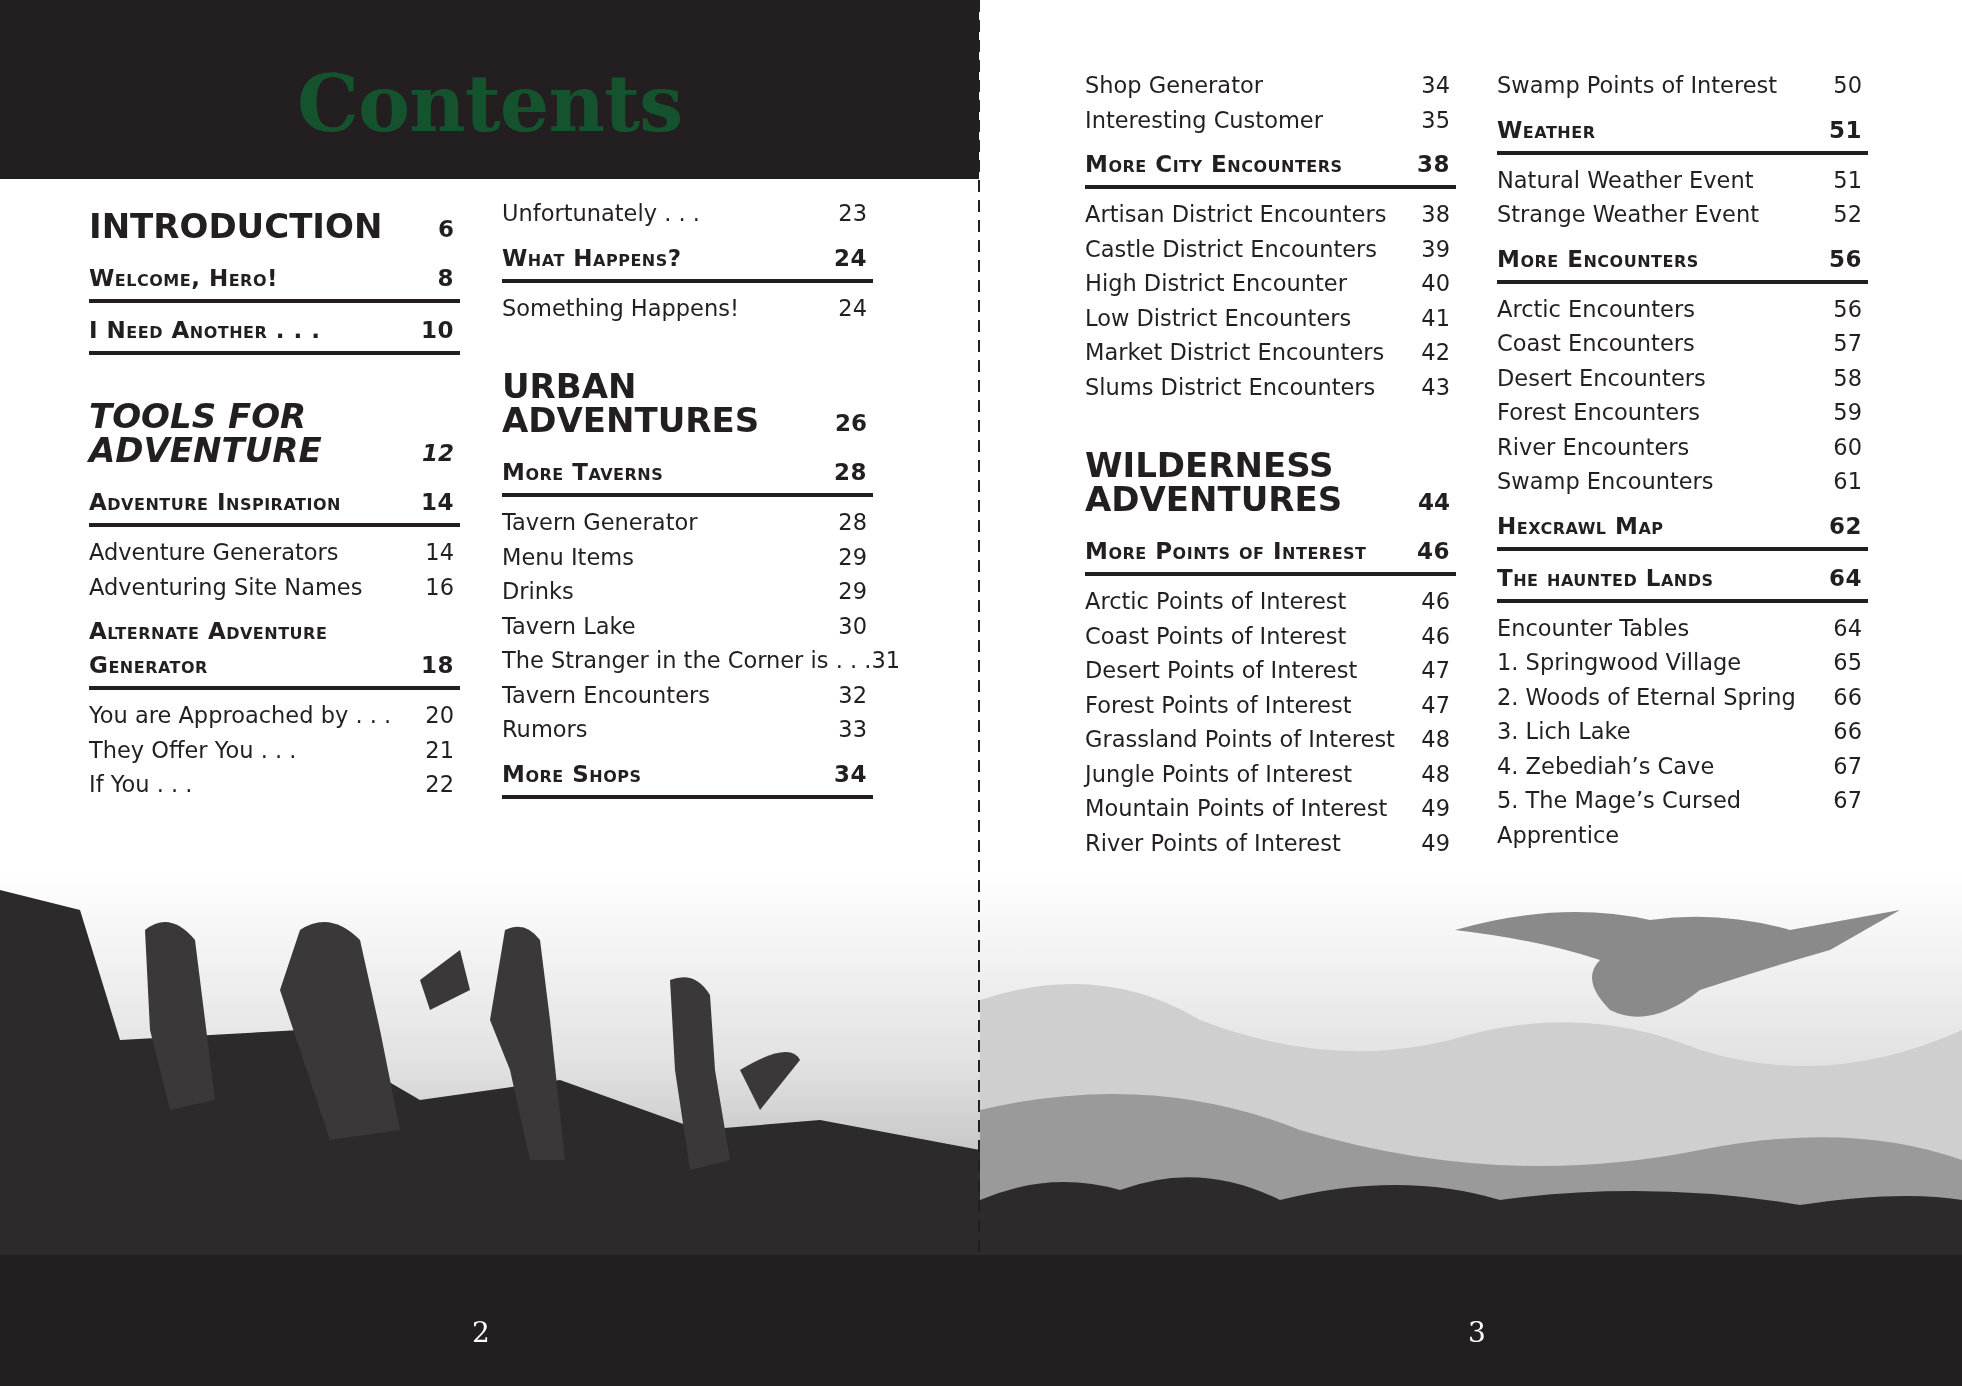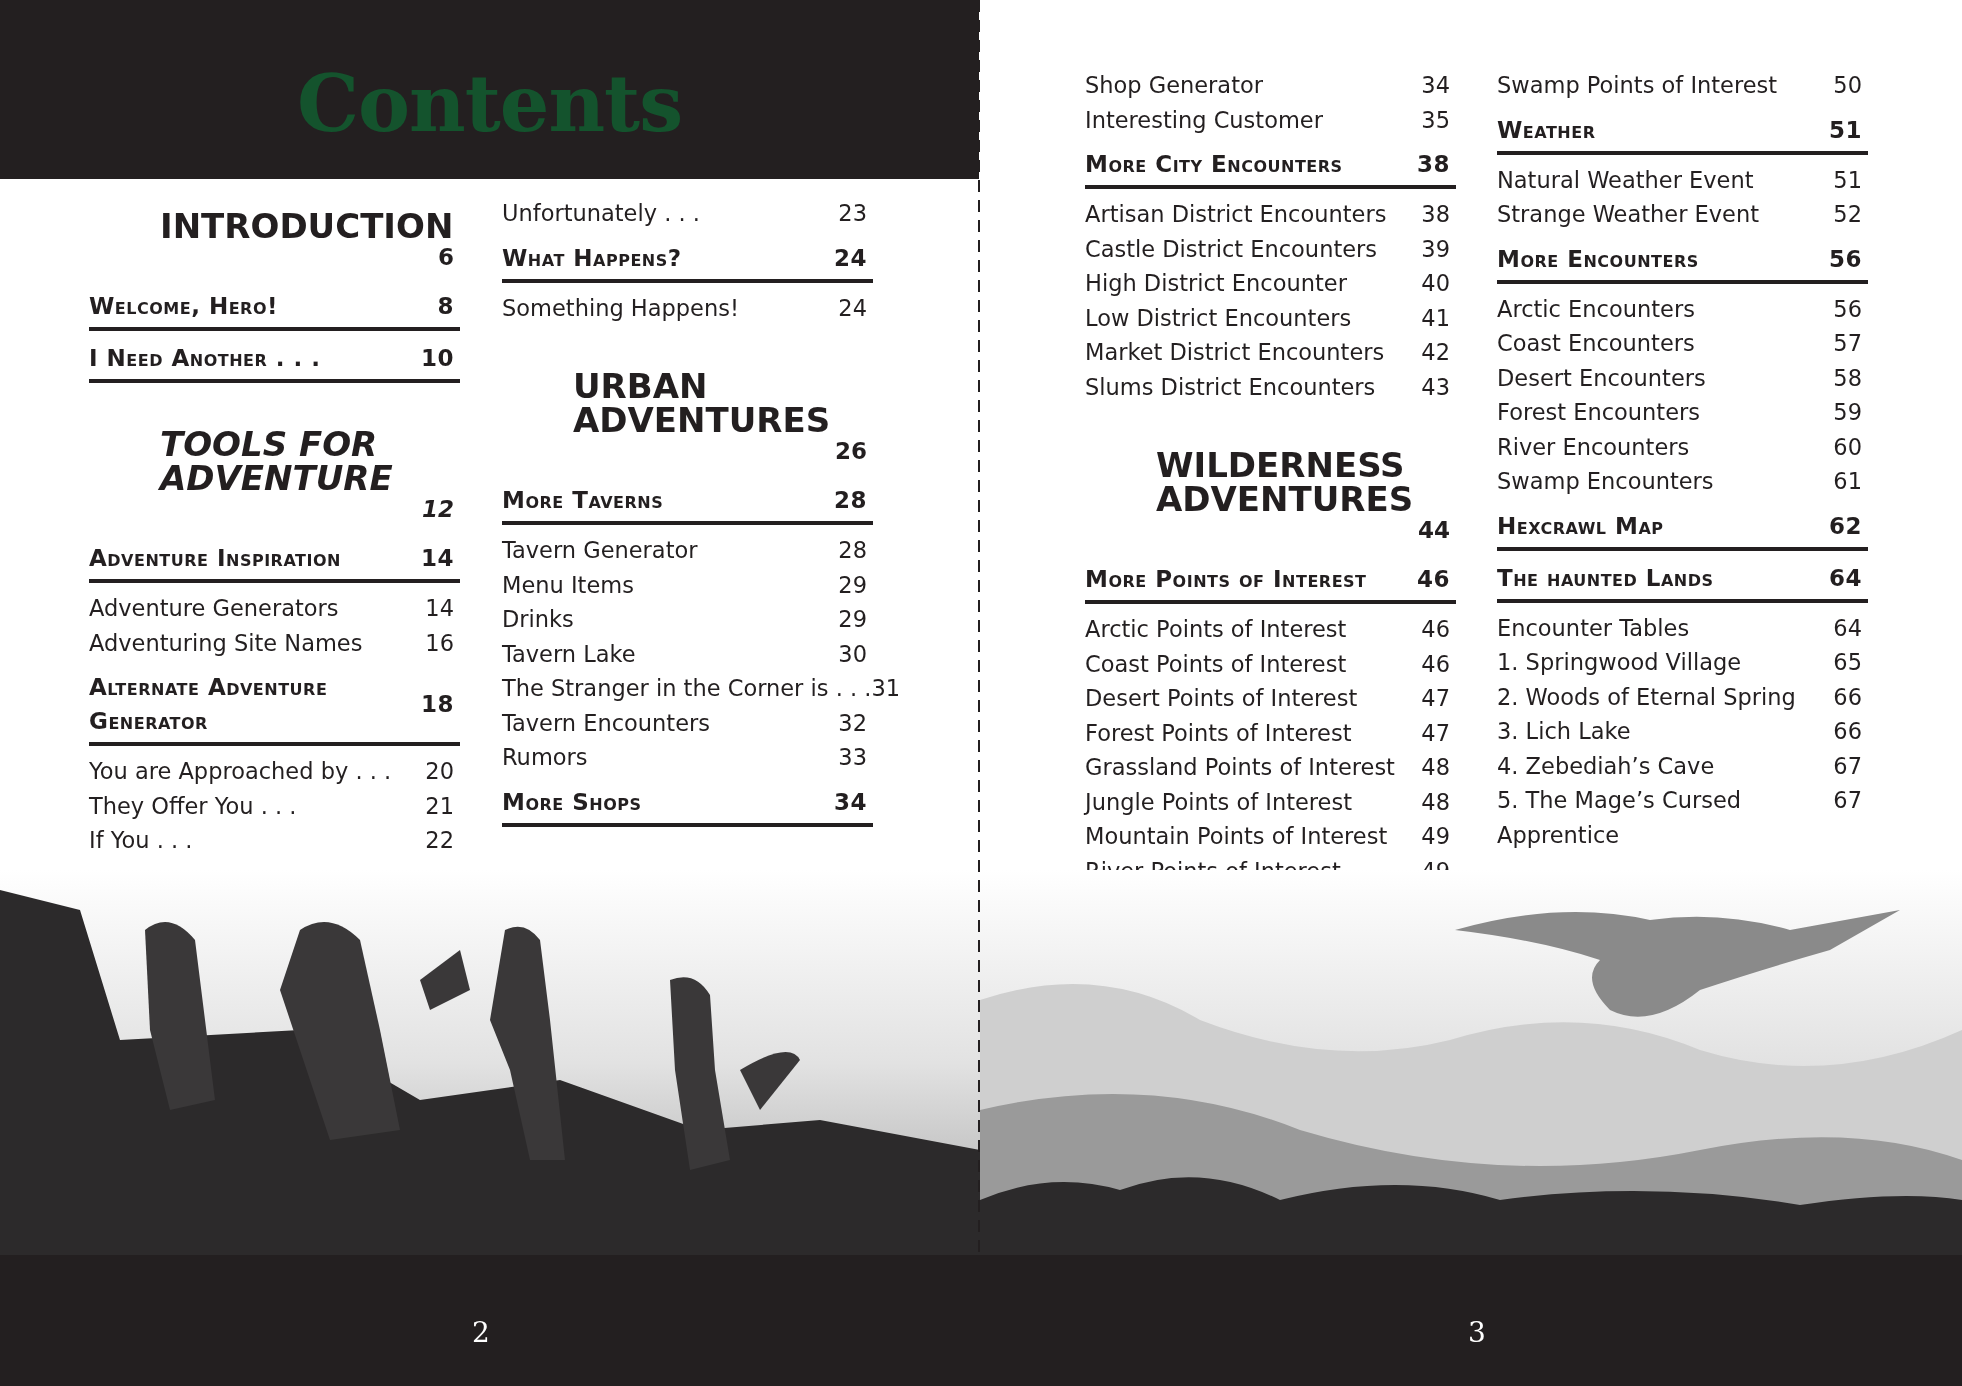--- a/index.html
+++ b/index.html
@@ -6,25 +6,25 @@
   html, body { width: 1962px; height: 1386px; overflow: hidden; background: #fff; }
   body { position: relative; font-family: "DejaVu Sans", "Liberation Sans", sans-serif; color: #231f20; }
   .title-band { position: absolute; left: 0; top: 0; width: 979px; height: 179px; background: #231f20; }
   .title { position: absolute; left: 0; width: 979px; top: 58px; text-align: center; color: #14532d;
            font-family: "DejaVu Serif", "Liberation Serif", serif; font-weight: bold; font-size: 78px; letter-spacing: -1px; }
   .spine { position: absolute; left: 978px; top: 0; width: 2px; height: 1386px;
            background: repeating-linear-gradient(to bottom, #231f20 0 12px, transparent 12px 20px); z-index: 5; }
   .col { position: absolute; width: 371px; }
   .row { display: flex; justify-content: space-between; align-items: baseline; font-size: 22.5px; line-height: 34.5px; white-space: nowrap; }
   .row .pg { text-align: right; padding-right: 6px; }
-  .sec { display: flex; justify-content: space-between; align-items: center; font-variant: small-caps; font-weight: bold;
+  .sec { display: flex; justify-content: space-between; align-items: flex-end; font-variant: small-caps; font-weight: bold;
          font-size: 23px; line-height: 34px; border-bottom: 4px solid #231f20; padding-bottom: 4px; margin: 10px 0 8px; letter-spacing: 0.5px; }
   .sec .pg { padding-right: 6px; font-variant: normal; }
   .sec.multi .lbl { white-space: normal; width: 290px; }
-  .major { display: flex; justify-content: space-between; align-items: flex-end; font-weight: bold; font-size: 34px; line-height: 34px; margin: 14px 0 18px; flex-direction: column; }
+  .major { display: flex; justify-content: space-between; align-items: flex-end; font-weight: bold; font-size: 34px; line-height: 34px; margin: 14px 0 18px; }
   .major .lbl { width: 300px; }
   .major .pg { font-size: 23px; padding-right: 6px; line-height: 28px; }
   .row.wrap { white-space: normal; }
   .art { position: absolute; left: 0; top: 870px; width: 1962px; height: 386px; overflow: hidden;
          background: linear-gradient(to bottom, #fff 0%, #ececec 30%, #d6d6d6 60%, #bdbdbd 100%); }
   .footer { position: absolute; left: 0; top: 1255px; width: 1962px; height: 131px; background: #231f20; }
   .pnum { position: absolute; top: 1316px; color: #fff; font-family: "DejaVu Serif", serif; font-size: 28px; }
 </style>
 </head>
 <body>

